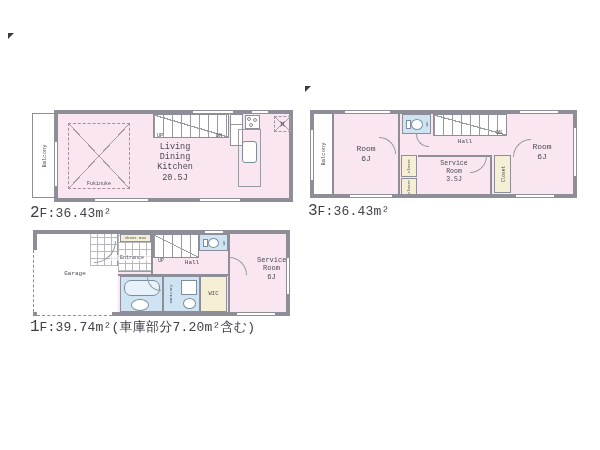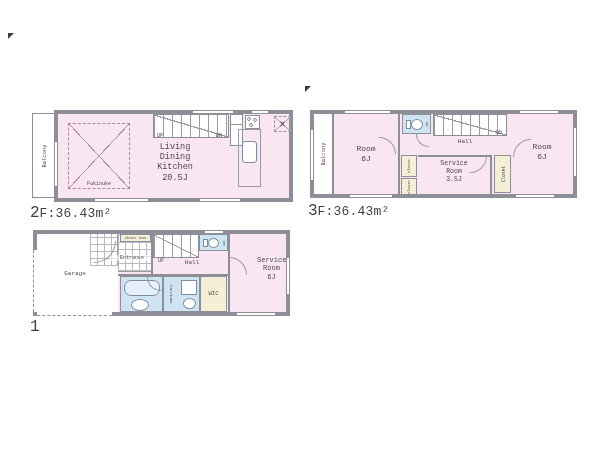--- a/index.html
+++ b/index.html
@@ -204,15 +204,16 @@
   <div class="room" style="left:200px;top:276px;width:27px;height:36px;background:#f5f0d5;border:1px solid #8e8e98;">
     <div class="label" style="left:0;right:0;top:14px;font-size:5.5px;">WIC</div>
   </div>
 
   <div class="winh" style="left:205px;top:230px;width:18px;"></div>
   <div class="winv" style="left:286px;top:258px;height:36px;"></div>
   <div class="winh" style="left:237px;top:312px;width:38px;"></div>
 
   <div class="area-label" style="left:30px;top:318px;">
     <span class="big">1</span>
+      <span class="rest">F:39.74m²(車庫部分7.20m²含む)</span>
   </div>
 
 </div>
 
 </body></html>

